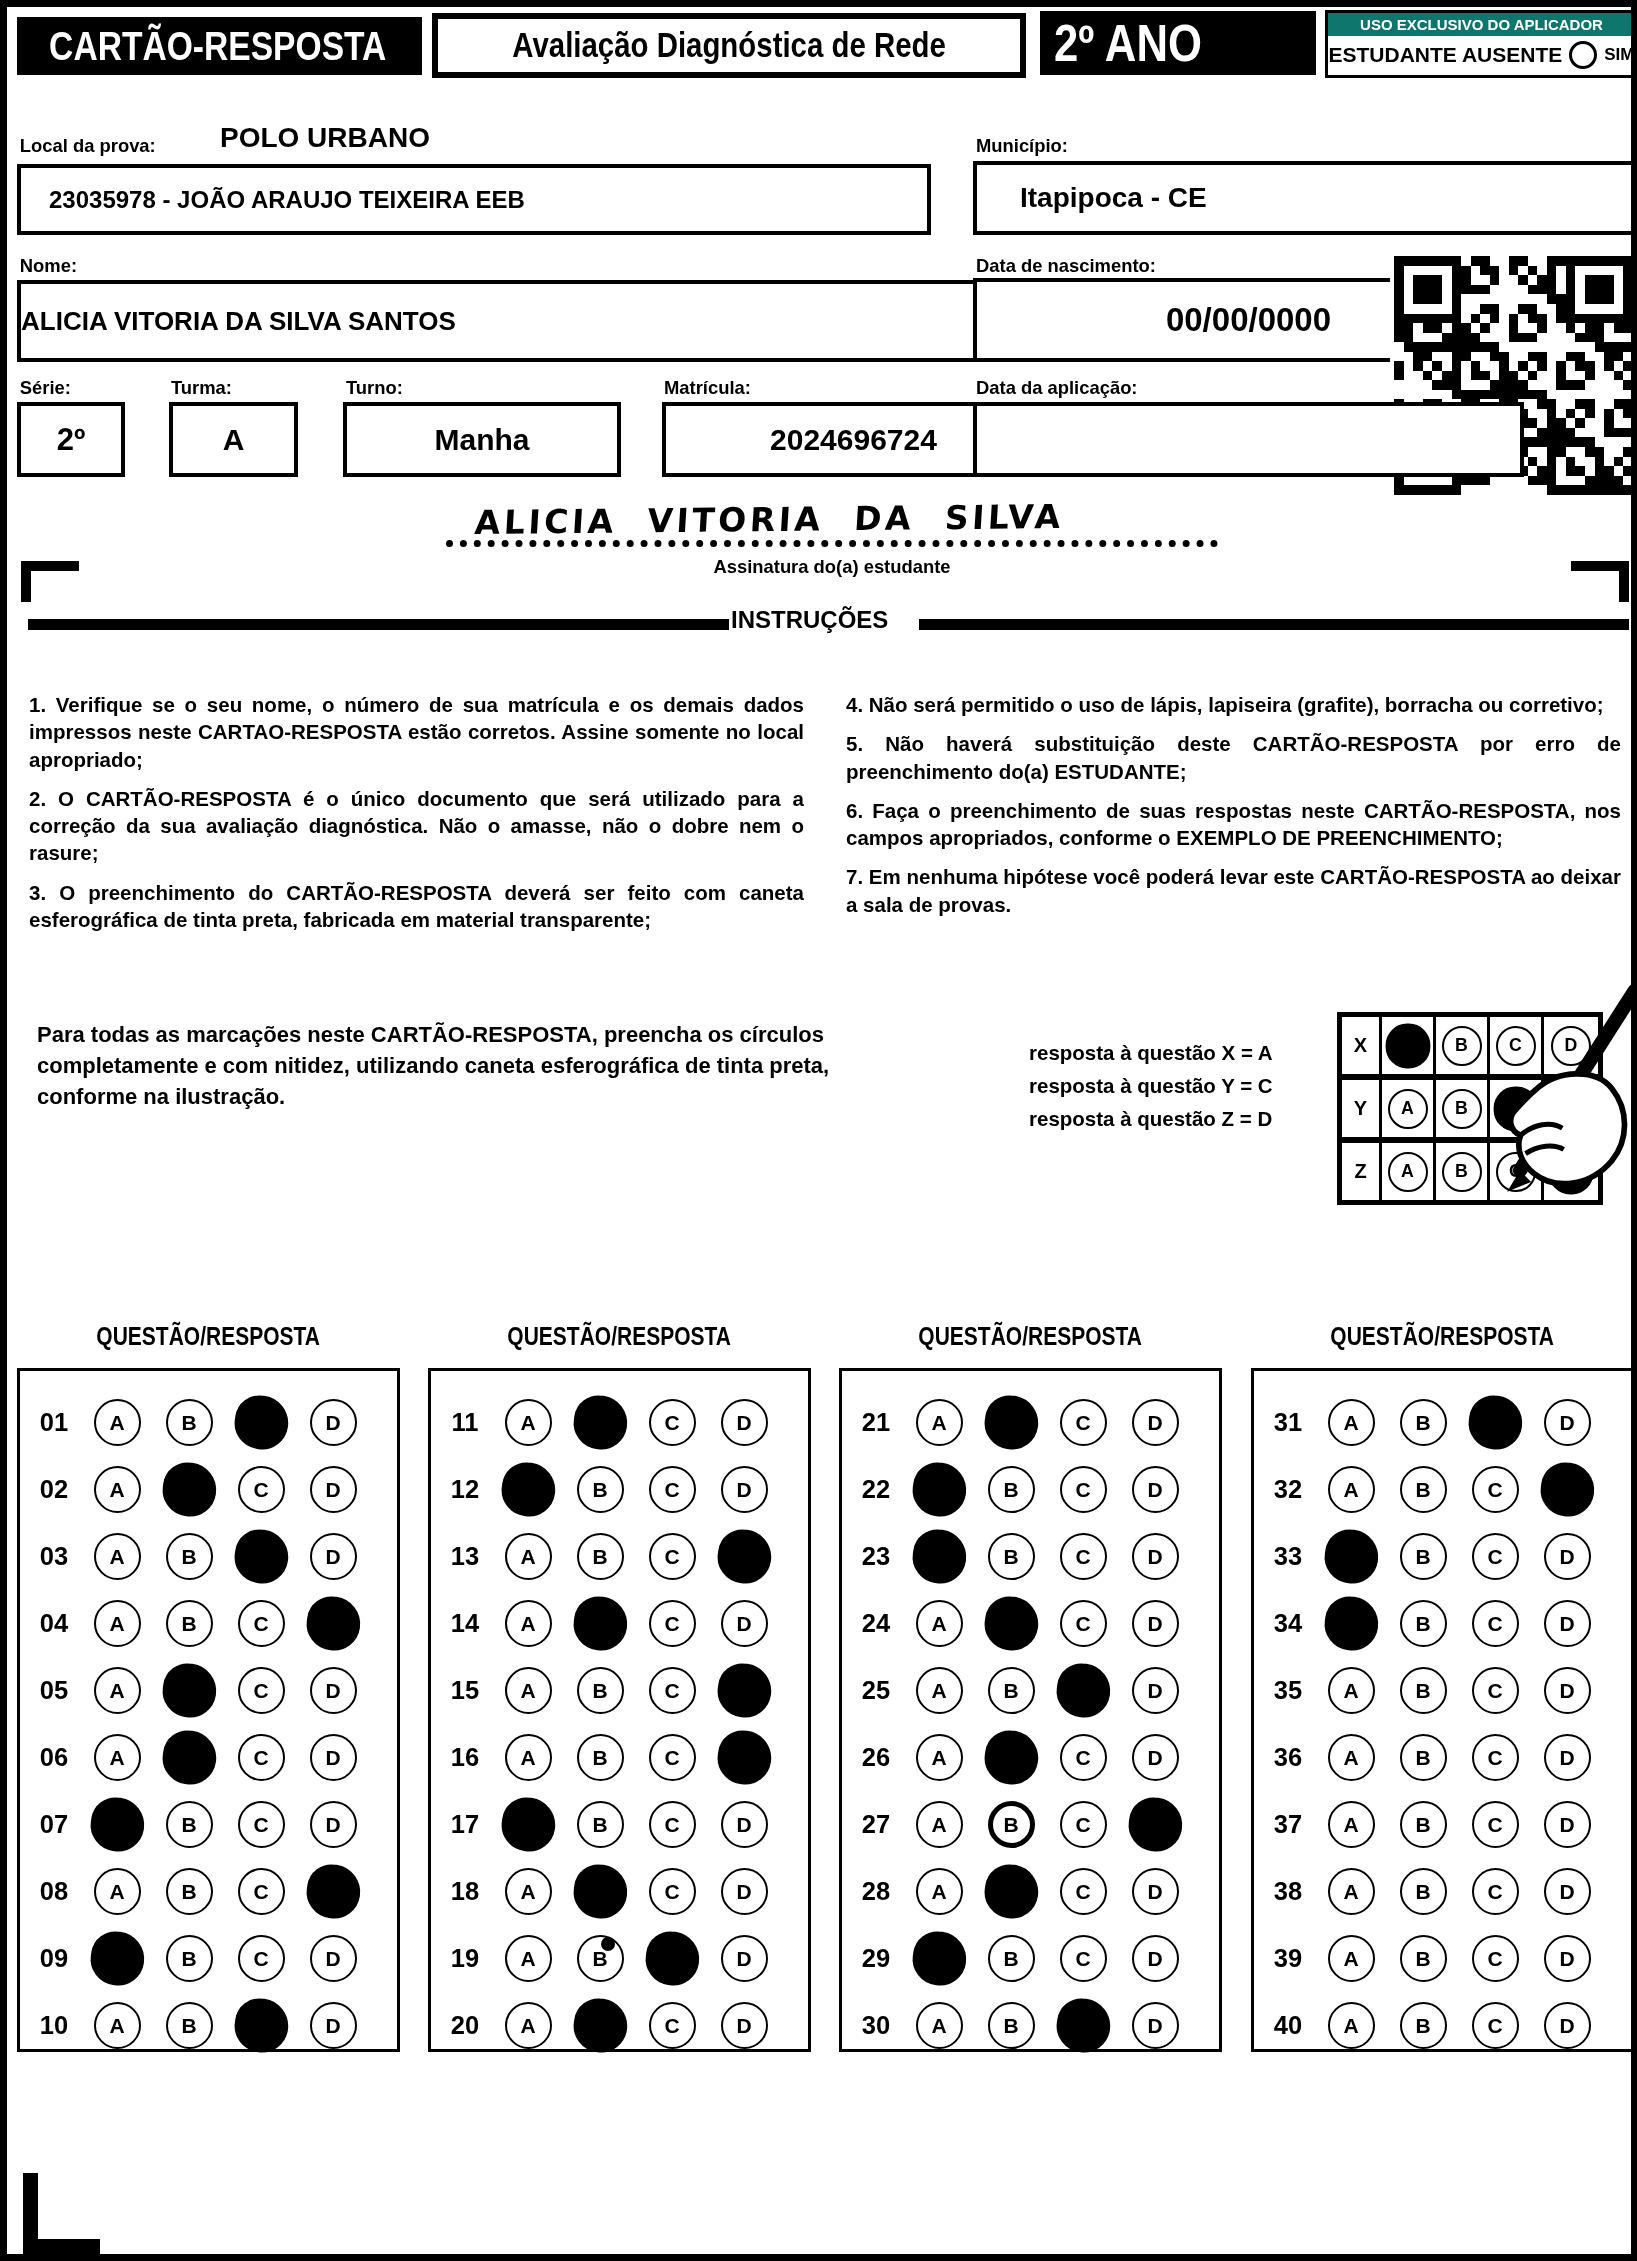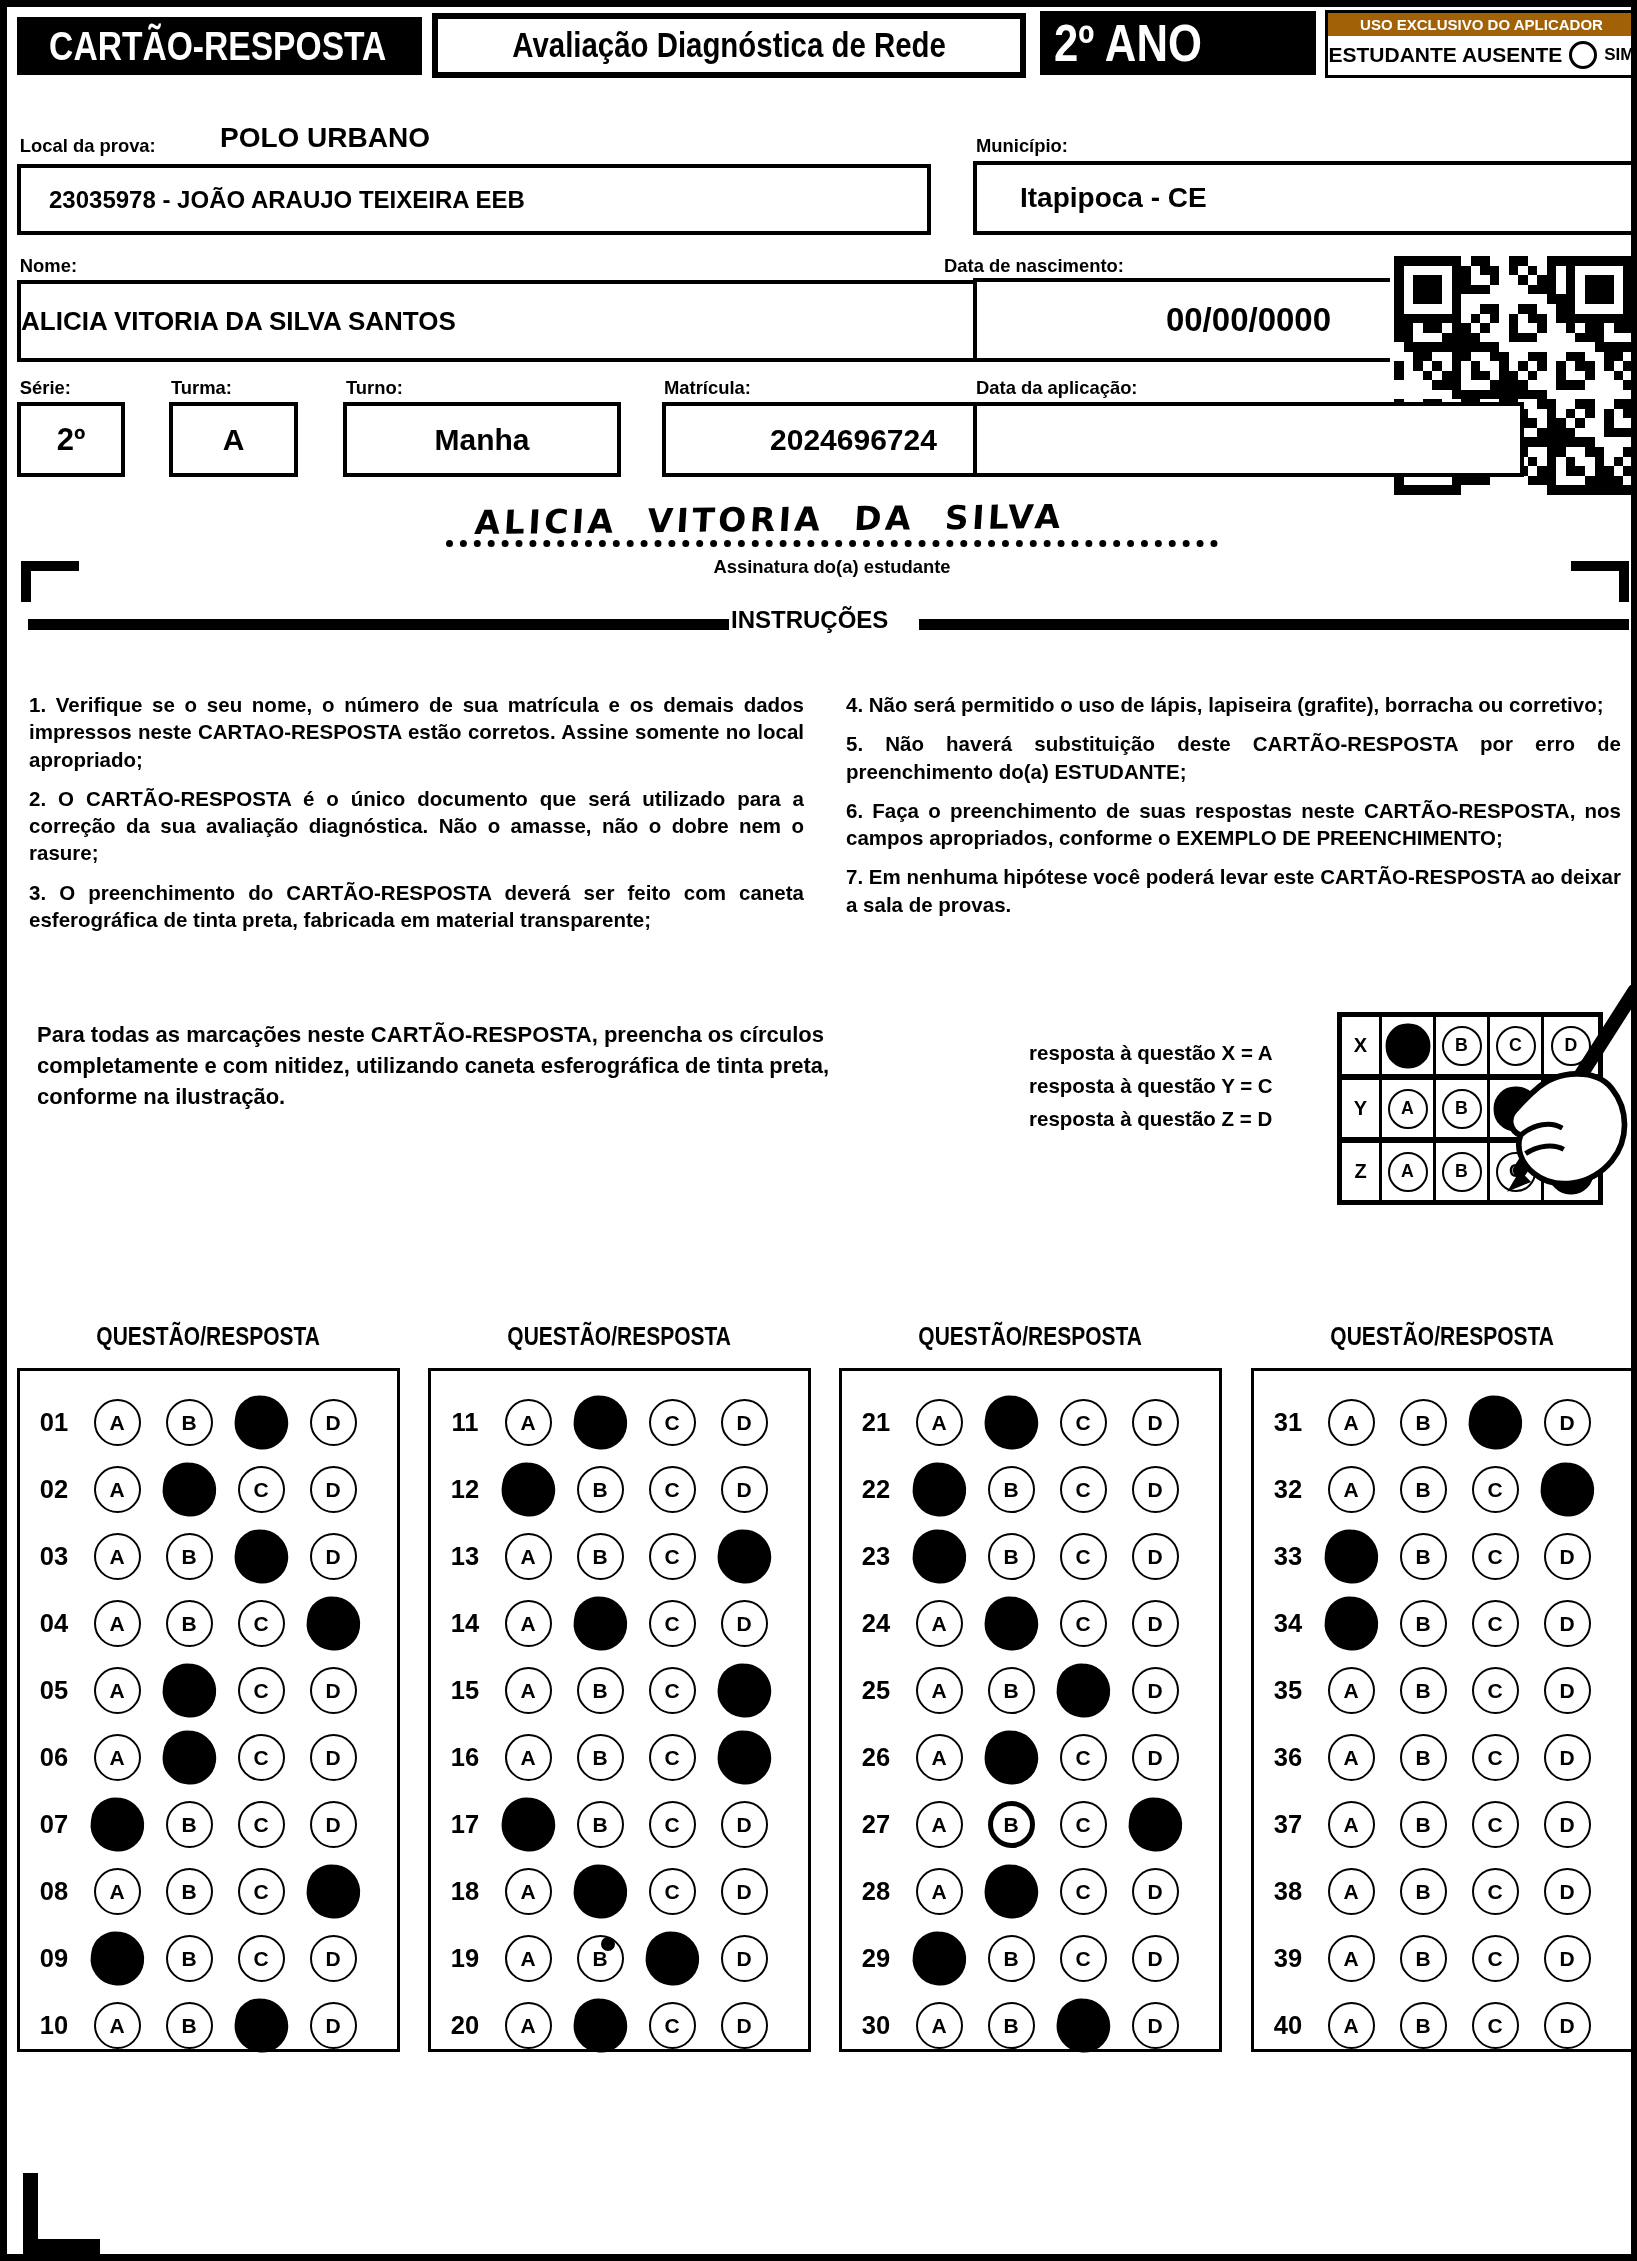--- a/index.html
+++ b/index.html
@@ -15,21 +15,21 @@
   .field-label{font-size:18.4px;font-weight:700;}
   .fbox{border:4.3px solid #000;background:#fff;display:flex;align-items:center;font-weight:700;}
   .centered{justify-content:center;text-align:center;}
 
   
   .title-box{left:10px;top:10px;width:405px;height:58px;font-size:40px;}
   .subtitle-box{left:425px;top:5.7px;width:594px;height:65px;border:6.4px solid #000;background:#fff;
     display:flex;align-items:center;justify-content:center;font-size:35px;}
   .grade-box{left:1033px;top:4.3px;width:276px;height:64px;font-size:52px;}
   .applic{left:1318px;top:2.8px;width:313px;height:68px;border:3.5px solid #000;display:flex;flex-direction:column;}
-  .applic-title{background:#a16207;color:#fff;font-size:15px;height:23px;display:flex;align-items:center;justify-content:center;}
+  .applic-title{background:#0f766e;color:#fff;font-size:15px;height:23px;display:flex;align-items:center;justify-content:center;}
   .applic-body{flex:1;display:flex;align-items:center;justify-content:center;gap:7px;font-size:21px;}
   .absent-circle{width:28px;height:28px;border:3.5px solid #000;border-radius:50%;display:inline-block;}
   .sim{font-size:17px;}
 
   
   .sig-line{left:439px;top:496px;width:772px;height:44px;border-bottom:7px dotted #000;}
   .sig-text{left:468px;top:493px;font-size:33px;letter-spacing:3.5px;word-spacing:15.6px;transform:skewX(-4deg) rotate(-.6deg);font-family:"DejaVu Sans",sans-serif;}
   .sig-caption{left:439px;top:549px;width:772px;text-align:center;font-size:18.4px;}
 
   
@@ -101,21 +101,21 @@
   <div class="abs field-label" style="left:12.8px;top:128px;">Local da prova:</div>
   <div class="abs" style="left:213px;top:115px;font-size:28px;">POLO URBANO</div>
   <div class="abs fbox" style="left:10px;top:157px;width:914px;height:71px;font-size:24px;padding-left:28px;">23035978 - JOÃO ARAUJO TEIXEIRA EEB</div>
 
   <div class="abs field-label" style="left:969px;top:128px;">Município:</div>
   <div class="abs fbox" style="left:966px;top:154px;width:664px;height:74px;font-size:28px;padding-left:43px;">Itapipoca - CE</div>
 
   <div class="abs field-label" style="left:12.8px;top:248px;">Nome:</div>
   <div class="abs fbox" style="left:10px;top:273px;width:1039px;height:82px;font-size:26px;">ALICIA VITORIA DA SILVA SANTOS</div>
 
-  <div class="abs field-label" style="left:937px;top:248px;">Data de nascimento:</div>
+  <div class="abs field-label" style="left:969px;top:248px;">Data de nascimento:</div>
   <div class="abs fbox centered" style="left:966px;top:271px;width:551px;height:84px;font-size:33px;">00/00/0000</div>
 
   <div id="qr" class="abs">
       <div class="b"></div>
       <div class="b"></div>
       <div class="b"></div>
       <div class="b"></div>
       <div class="b"></div>
       <div class="b"></div>
       <div class="b"></div>

